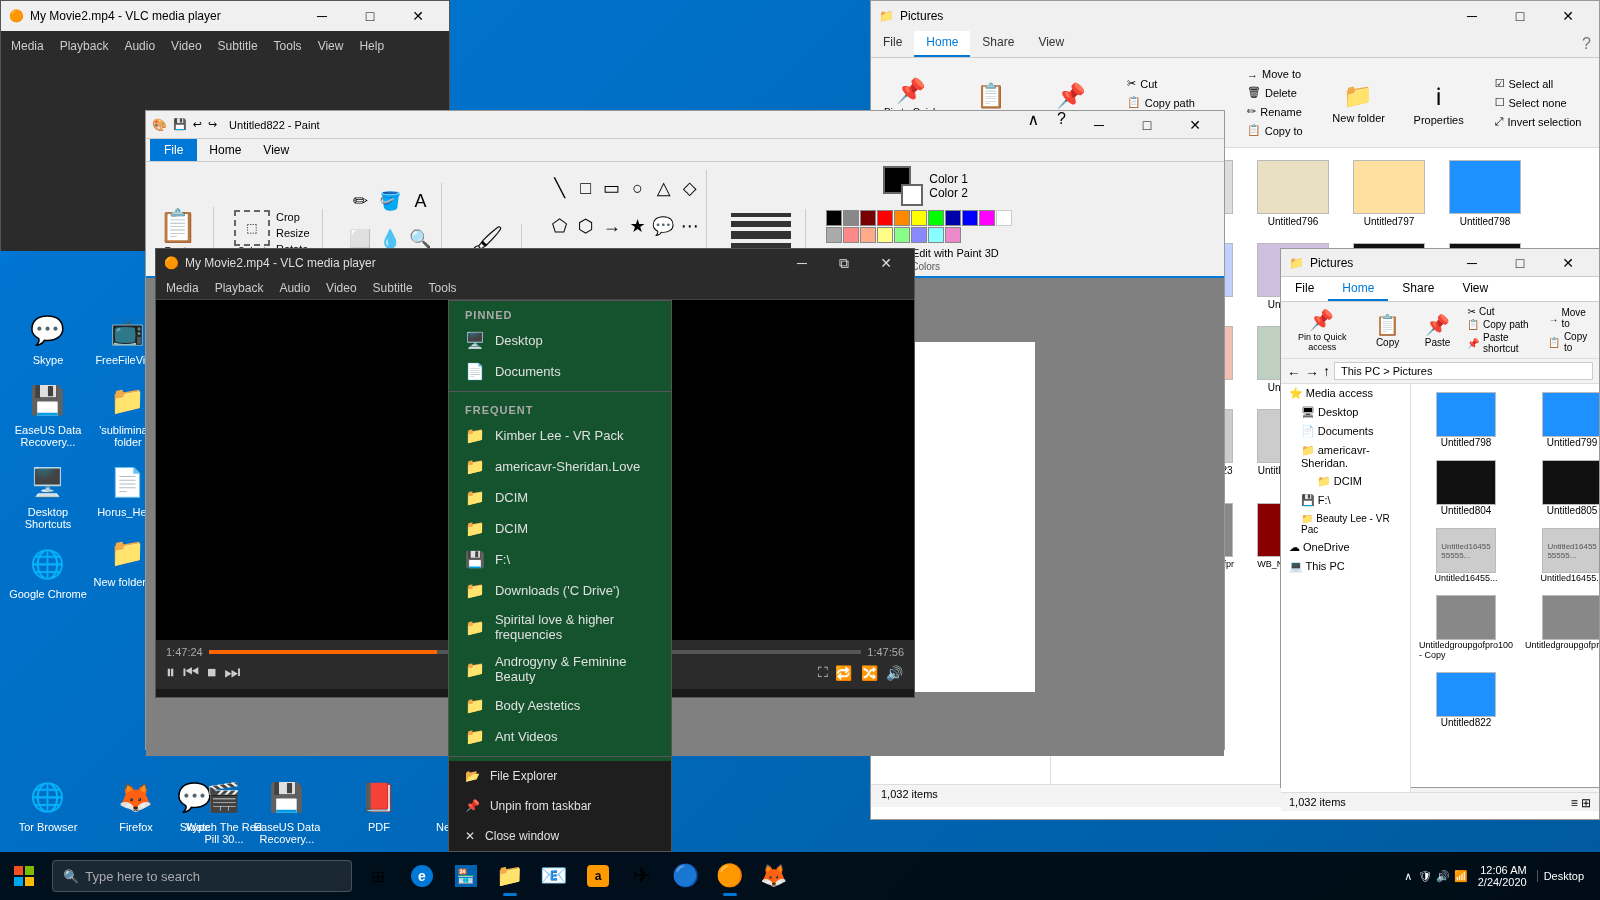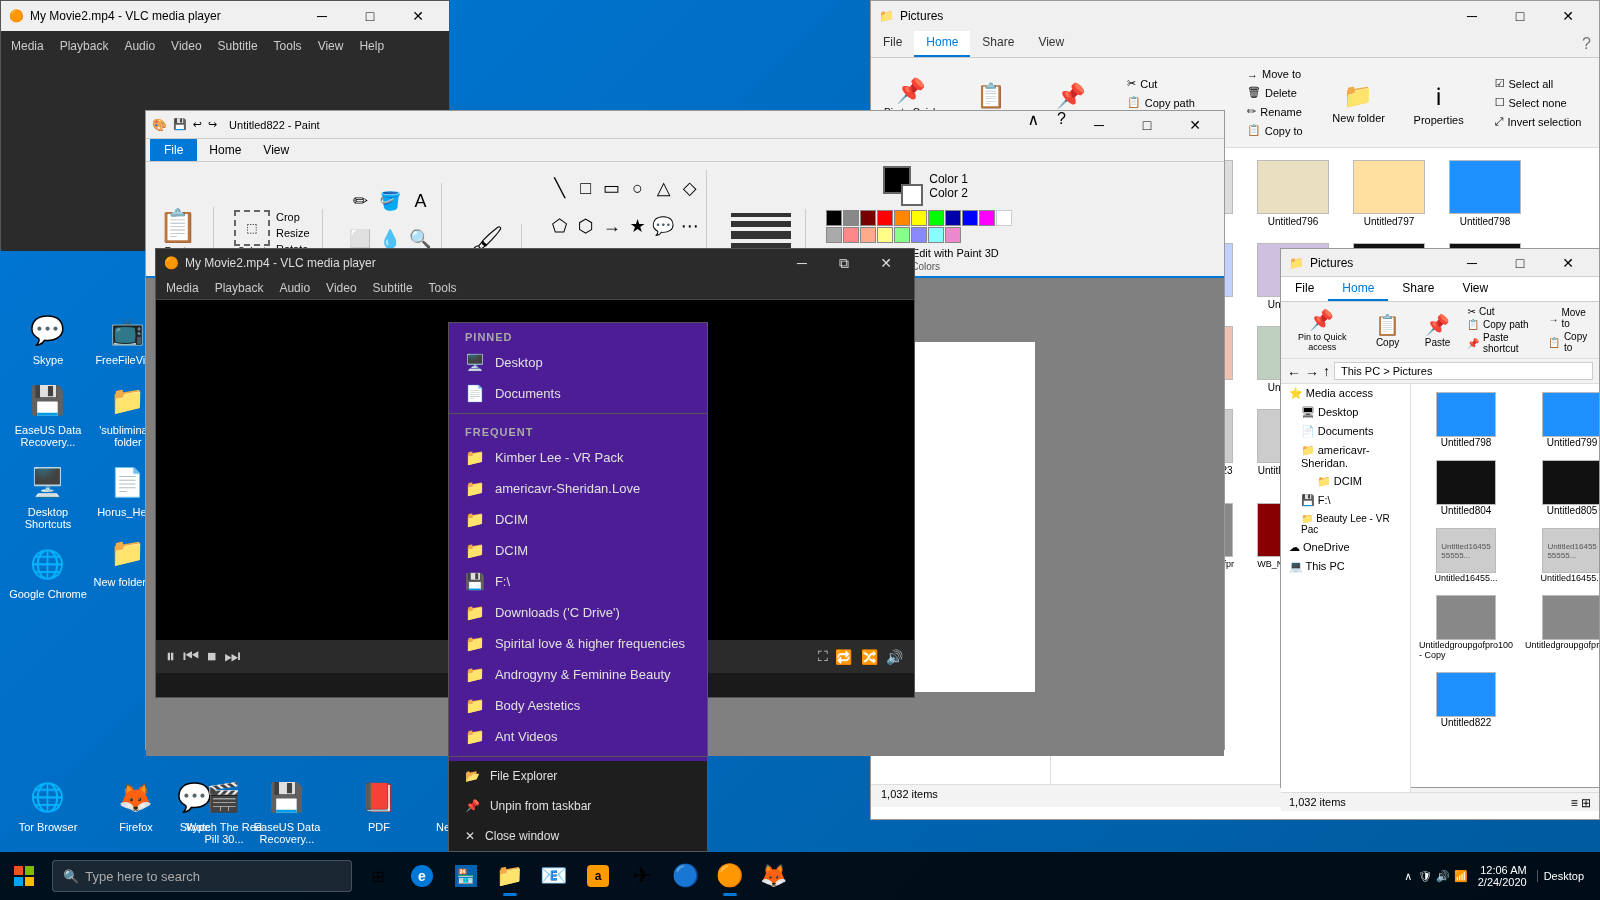--- a/index.html
+++ b/index.html
@@ -114,22 +114,22 @@
     .explorer-main-fg { display: flex; height: calc(100% - 130px); }
     .fg-tree { width: 130px; border-right: 1px solid #ddd; overflow-y: auto; background: white; }
     .fg-nav-item { padding: 3px 8px; font-size: 11px; cursor: pointer; display: flex; align-items: center; gap: 4px; }
     .fg-content { flex: 1; overflow-y: auto; padding: 4px; display: grid; grid-template-columns: repeat(2, 1fr); gap: 4px; align-content: start; }
     .fg-file { display: flex; flex-direction: column; align-items: center; font-size: 10px; cursor: pointer; padding: 4px; }
     .fg-file-img { width: 60px; height: 45px; background: #ddd; border: 1px solid #bbb; display: flex; align-items: center; justify-content: center; font-size: 9px; }
     .fg-status-bar { padding: 3px 8px; font-size: 11px; background: #f3f3f3; border-top: 1px solid #ddd; }
 
     
     .jump-list {
-      position: absolute; bottom: 48px; left: 448px; width: 260px;
-      background: #4c1d95; border: 1px solid #555; z-index: 100;
+      position: absolute; bottom: 48px; left: 448px; width: 224px;
+      background: #14532d; border: 1px solid #555; z-index: 100;
       color: #e0e0e0; font-size: 13px; margin-top: 20px;
     }
     .jump-section-header { padding: 8px 16px 4px; font-size: 11px; color: #aaa; font-weight: bold; text-transform: uppercase; letter-spacing: 1px; }
     .jump-item { display: flex; align-items: center; gap: 10px; padding: 6px 16px; cursor: pointer; }
     .jump-icon { font-size: 16px; }
     .jump-separator { height: 1px; background: #555; margin: 4px 0; }
     .jump-bottom { background: #1e1e1e; }
     .jump-bottom-item { display: flex; align-items: center; gap: 10px; padding: 8px 16px; cursor: pointer; font-size: 12px; }
 
     
@@ -571,20 +571,27 @@
 
   <div style="background:#000;flex:1;min-height:340px;display:flex;align-items:center;justify-content:center;">
     <div style="font-size:90px;font-weight:900;font-style:italic;
       background:linear-gradient(180deg,#ff0 0%,#f80 40%,#f00 100%);
       -webkit-background-clip:text;-webkit-text-fill-color:transparent;
       text-shadow:none;letter-spacing:-4px;
       filter:drop-shadow(4px 4px 2px rgba(0,0,0,0.8));">GW</div>
   </div>
 
   <div class="vlc-controls">
+    <div style="display:flex;align-items:center;gap:6px;">
+      <span style="font-size:11px;color:#aaa;">1:47:24</span>
+      <div class="vlc-progress">
+        <div class="vlc-progress-fill"></div>
+      </div>
+      <span style="font-size:11px;color:#aaa;">1:47:56</span>
+    </div>
     <div class="vlc-btn-row">
       <button style="background:transparent;border:none;color:#ccc;cursor:pointer;font-size:18px;">⏸</button>
       <button style="background:transparent;border:none;color:#ccc;cursor:pointer;font-size:18px;">⏮</button>
       <button style="background:transparent;border:none;color:#ccc;cursor:pointer;font-size:18px;">⏹</button>
       <button style="background:transparent;border:none;color:#ccc;cursor:pointer;font-size:18px;">⏭</button>
       <div style="flex:1;"></div>
       <button style="background:transparent;border:none;color:#ccc;cursor:pointer;font-size:14px;">⛶</button>
       <button style="background:transparent;border:none;color:#ccc;cursor:pointer;font-size:14px;">🔁</button>
       <button style="background:transparent;border:none;color:#ccc;cursor:pointer;font-size:14px;">🔀</button>
       <button style="background:transparent;border:none;color:#ccc;cursor:pointer;font-size:14px;">🔊</button>

